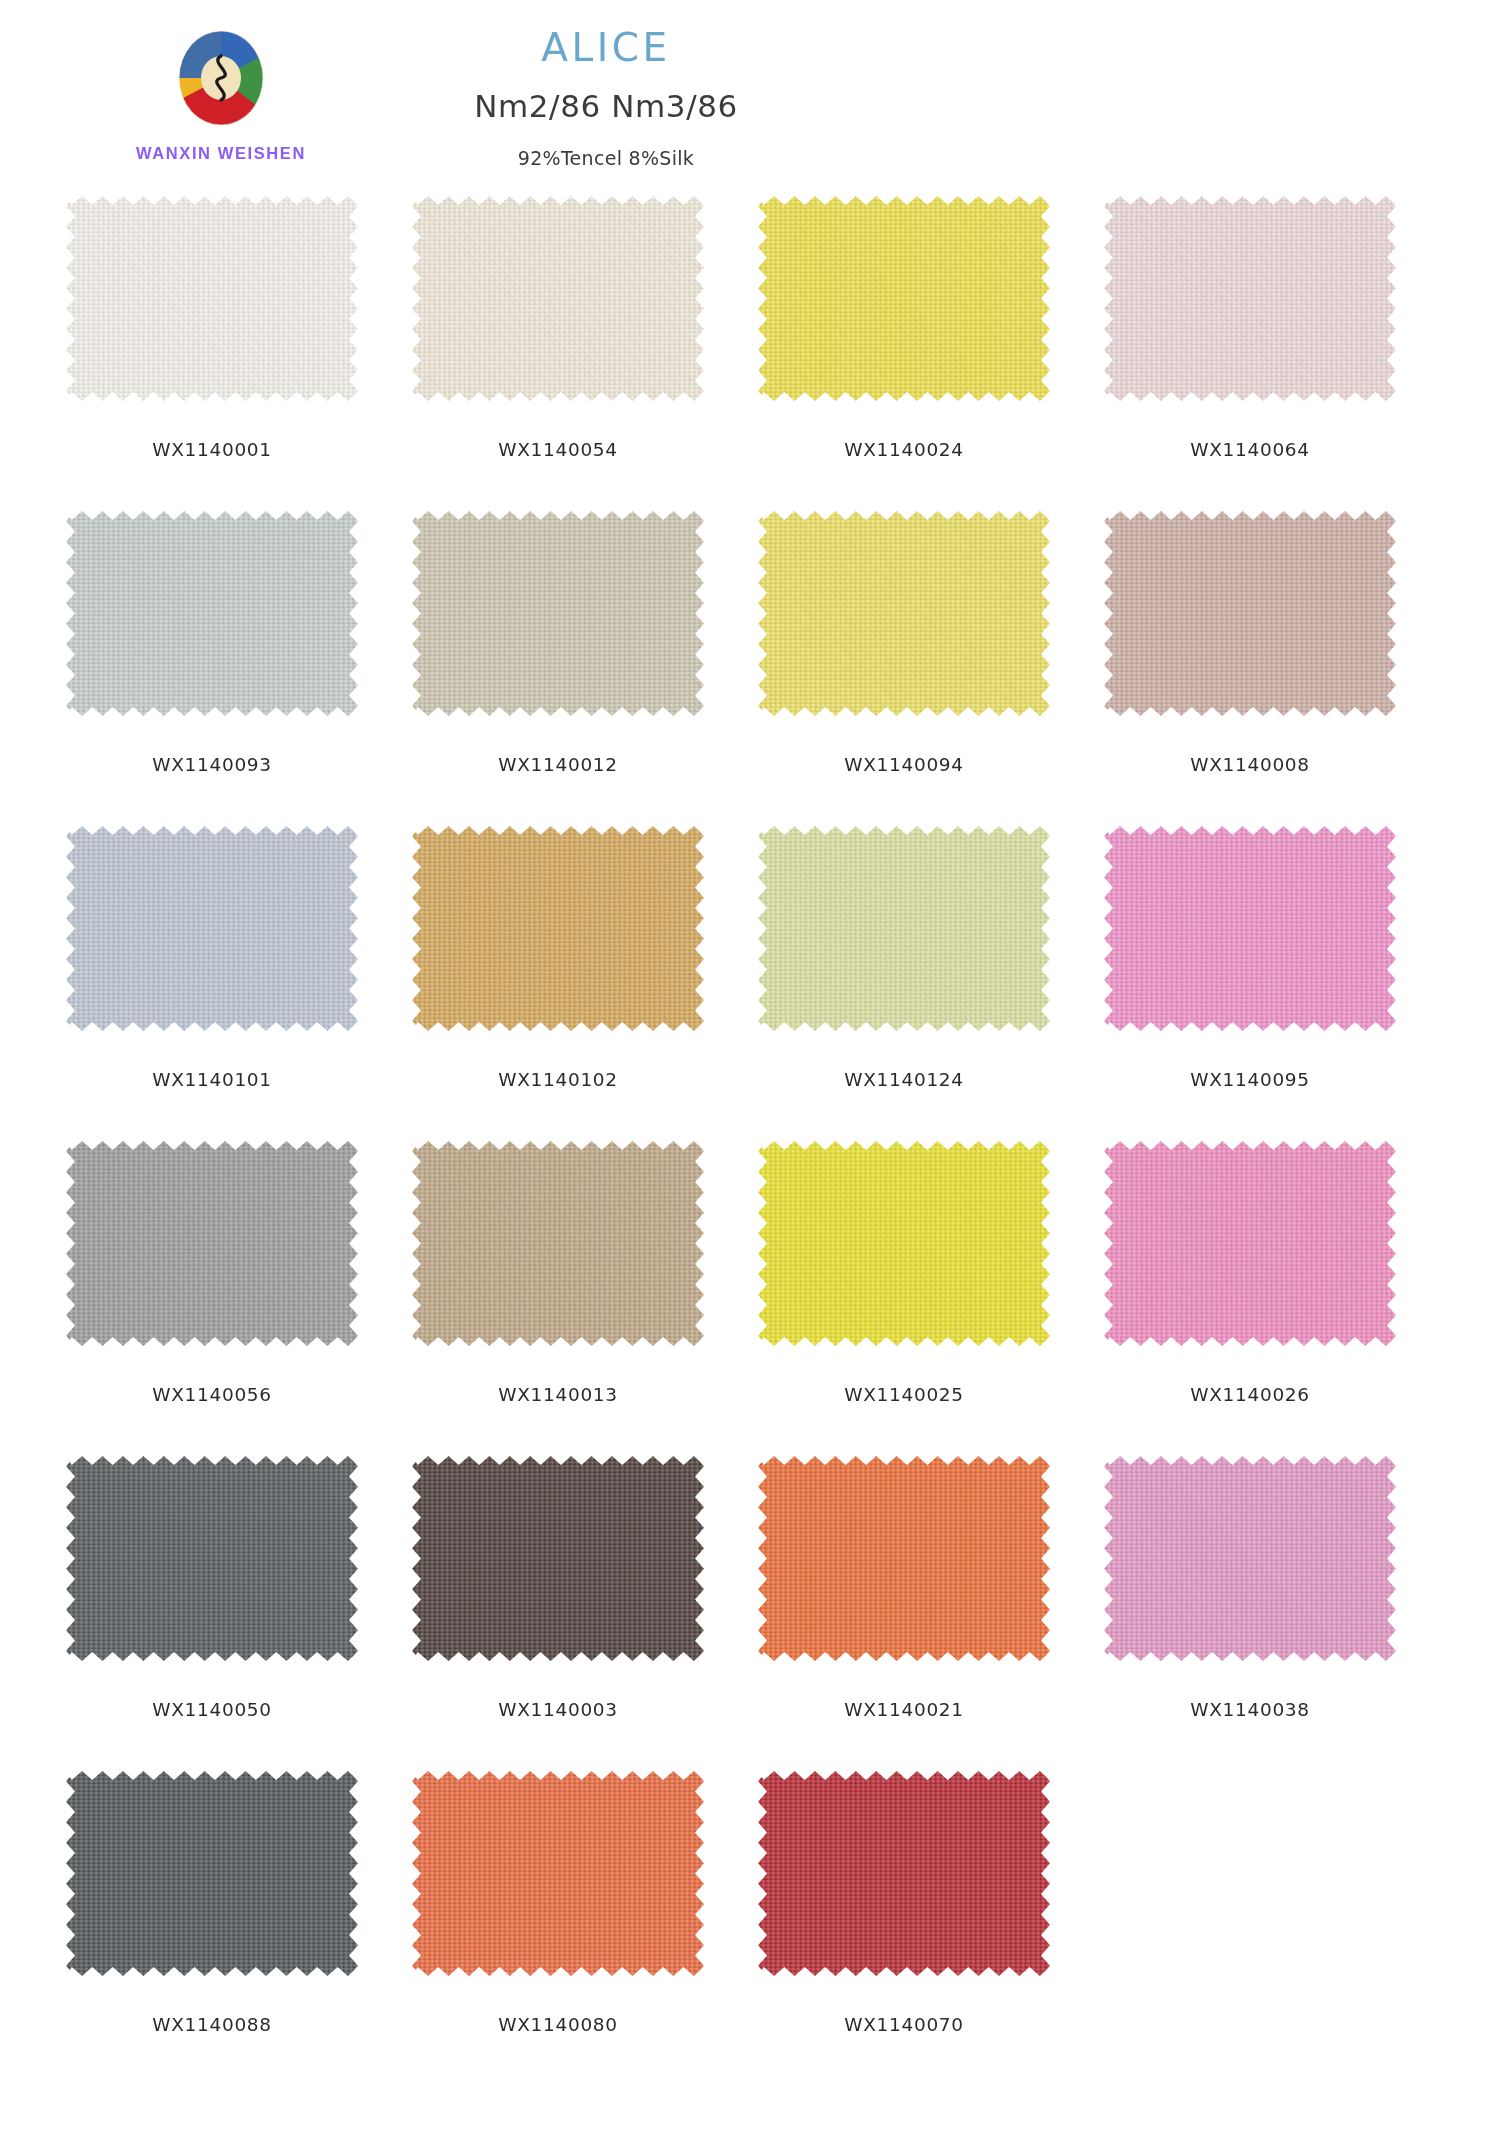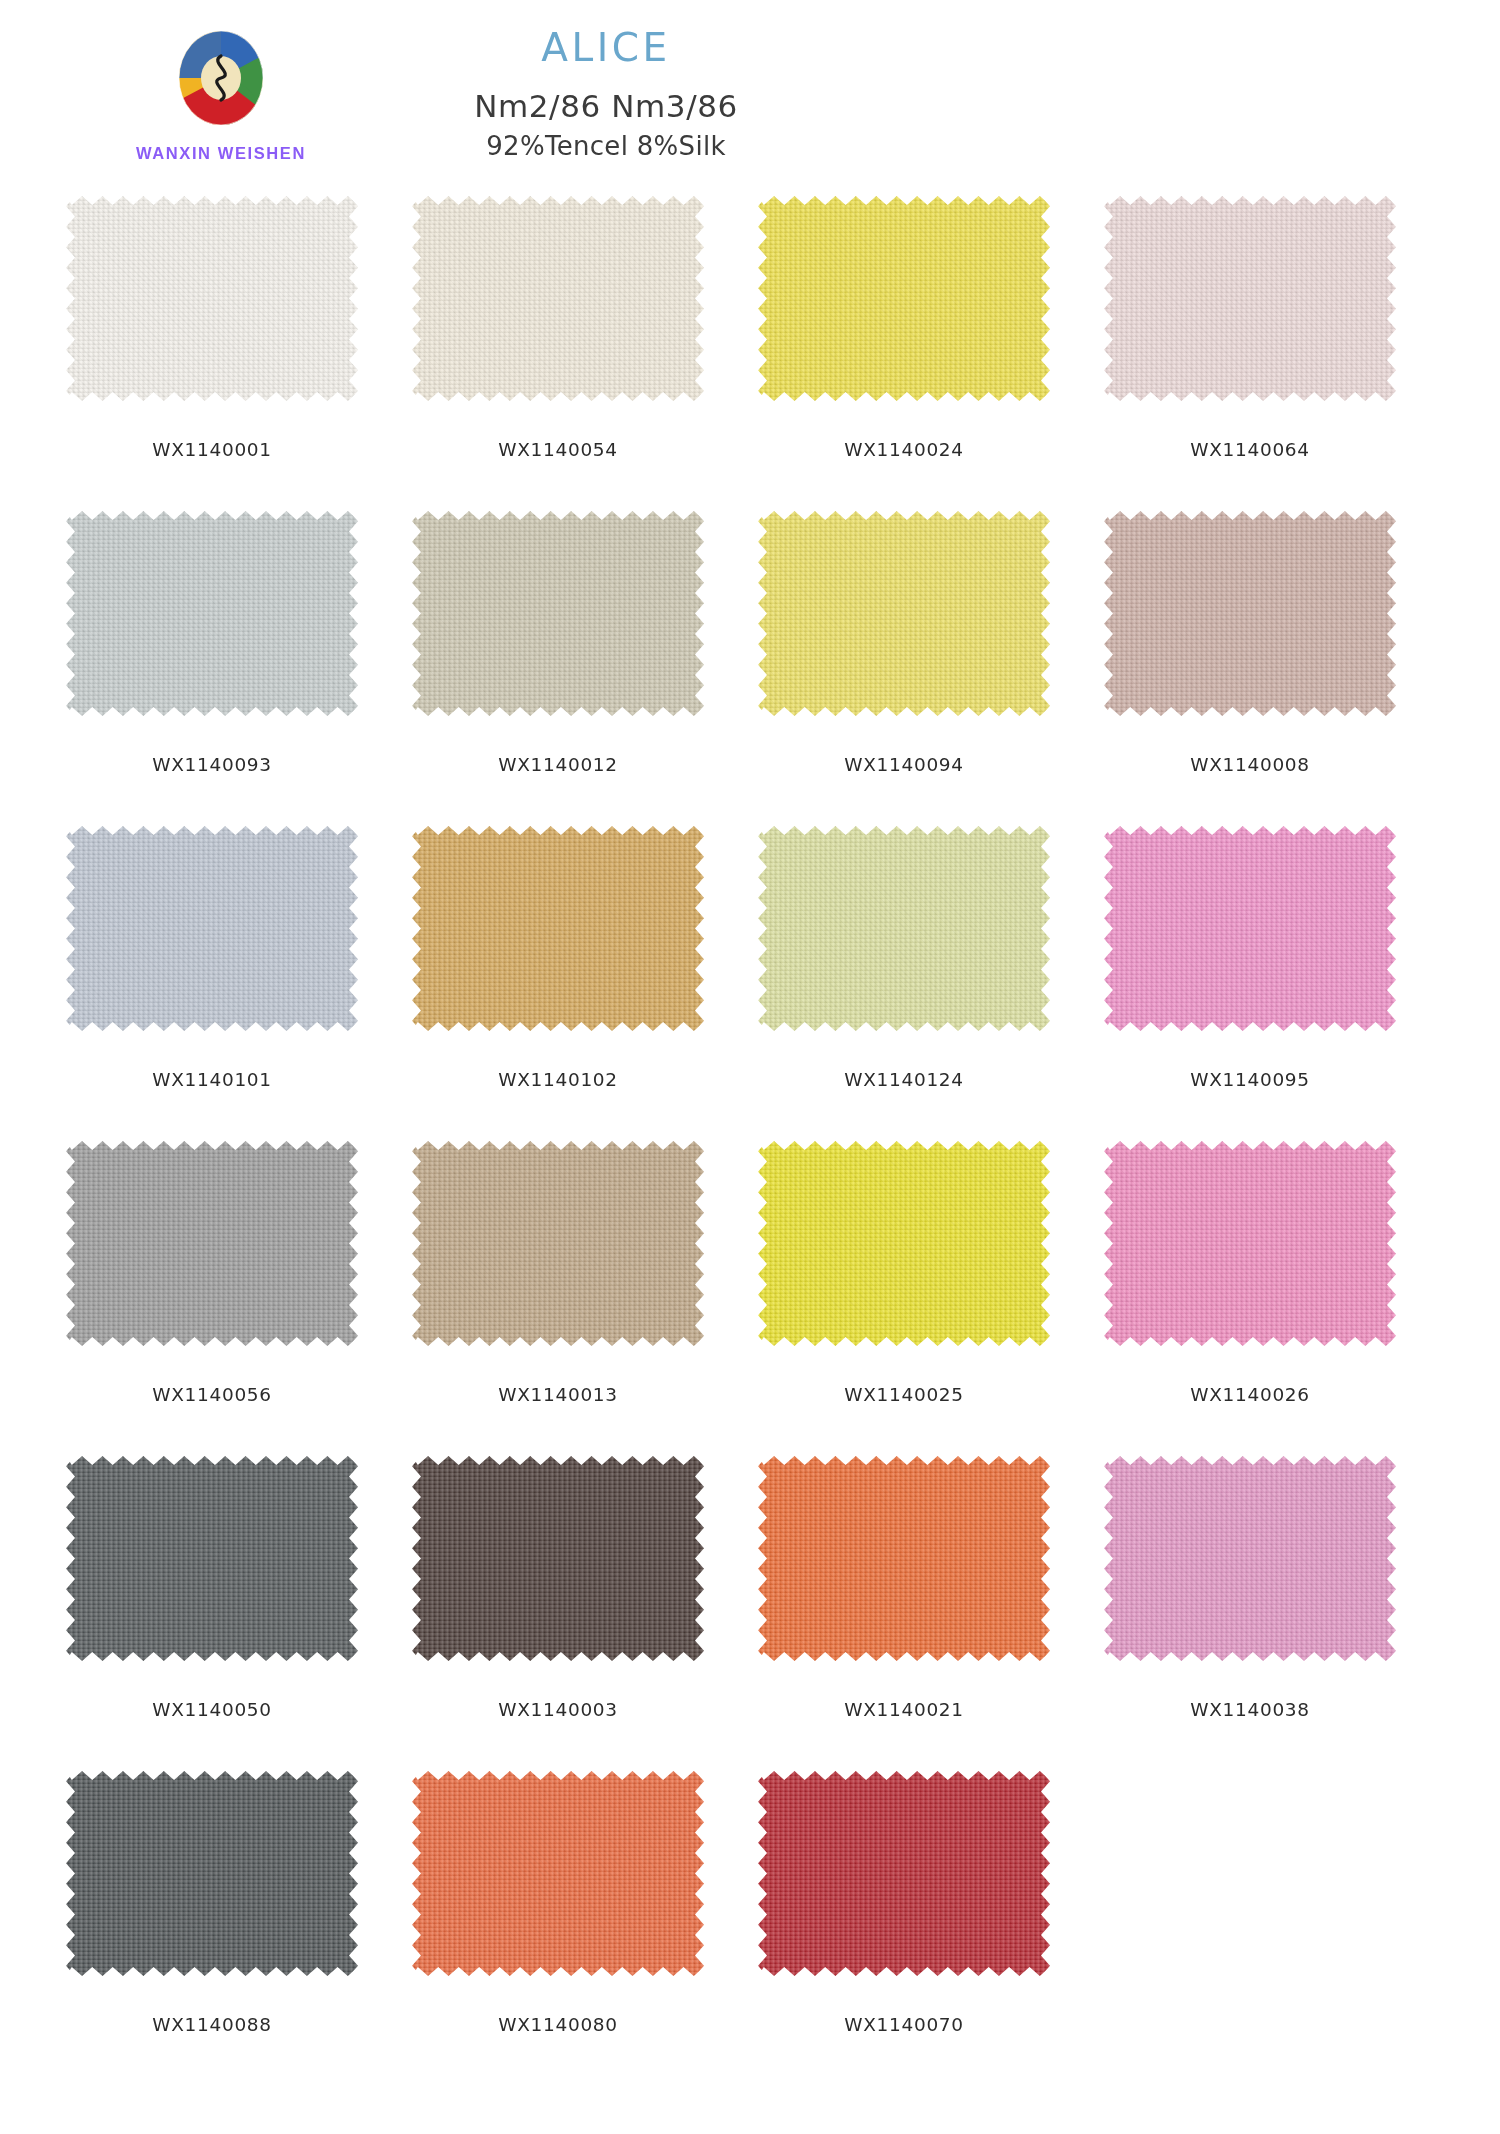--- a/index.html
+++ b/index.html
@@ -65,24 +65,24 @@
   .title-sub {
     font-family: "DejaVu Sans", sans-serif;
     font-size: 31px;
     letter-spacing: 0.6px;
     color: #3b3b3b;
     margin-top: 18px;
     font-weight: 400;
   }
   .title-comp {
     font-family: "DejaVu Sans", sans-serif;
-    font-size: 26px;
+    font-size: 19px;
     letter-spacing: 0.3px;
     color: #3b3b3b;
-    margin-top: 7px;
+    margin-top: 23px;
     font-weight: 400;
   }
 
   
   .grid {
     position: absolute;
     top: 196px;
     left: 0;
     width: 1388px;
   }

